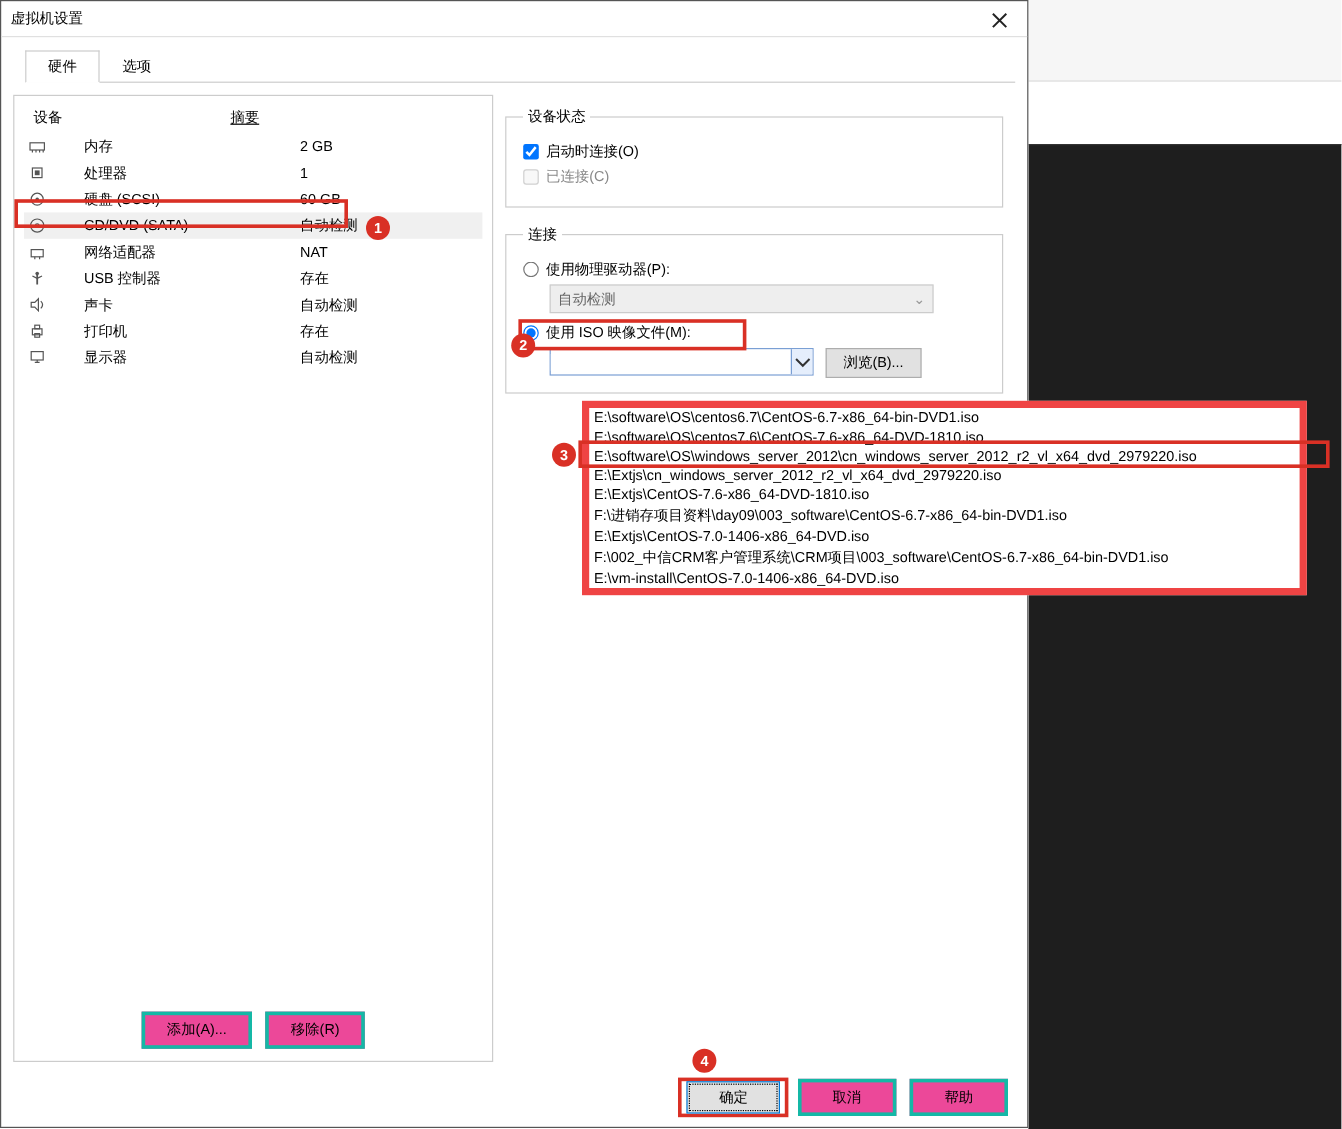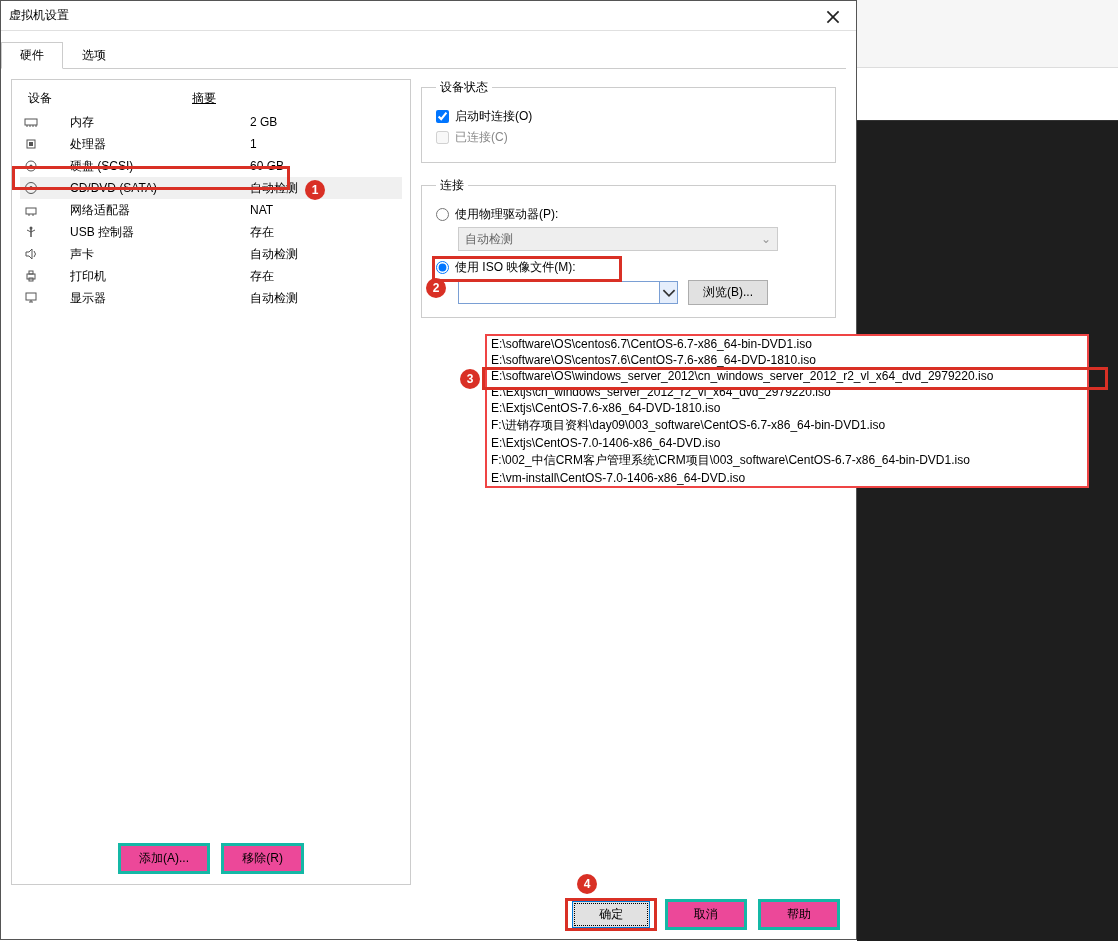--- a/index.html
+++ b/index.html
@@ -1,54 +1,54 @@
 <!DOCTYPE html>
 <html><head>
 <meta charset="utf-8">
 <style>
 * { box-sizing: border-box; margin: 0; padding: 0; font-family: "Microsoft YaHei", "Segoe UI", Tahoma, sans-serif; font-size: 12px; }
 body { background: #fff; width: 1118px; height: 941px; position: relative; overflow: hidden; }
 .dialog { position: absolute; left: 0; top: 0; width: 857px; height: 940px; border: 1px solid #555; background: #fff; z-index: 10; }
 .titlebar { height: 30px; display: flex; align-items: center; padding: 0 8px; border-bottom: 1px solid #e0e0e0; }
 .titlebar .title { flex: 1; font-size: 12px; }
 .titlebar .close { width: 30px; text-align: center; font-size: 14px; cursor: pointer; }
-.tabs { display: flex; margin: 10px 10px 0 0; border-bottom: 1px solid #ccc; }
+.tabs { display: flex; margin: 10px 10px 0 20px; border-bottom: 1px solid #ccc; }
 .tab { padding: 4px 18px; border: 1px solid transparent; position: relative; top: 1px; cursor: pointer; }
 .tab.active { border-color: #ccc; border-bottom-color: #fff; background: #fff; }
 .content { padding: 10px; display: flex; height: 826px; }
 .left-pane { width: 400px; border: 1px solid #ccc; padding: 8px; position: relative; }
 .dev-header { display: flex; padding: 2px 0 4px 0; border-bottom: 0px solid #eee; }
 .dev-header .col1 { width: 172px; padding-left: 8px; }
 .dev-header .col2 { flex: 1; text-decoration: underline; }
 .dev-list { }
 .dev-row { display: flex; align-items: center; height: 22px; padding: 0 2px; cursor: pointer; gap: 28px; }
 .dev-row .icon { width: 18px; text-align: center; color: #555; }
 .dev-row .label { width: 154px; padding-left: 2px; }
 .dev-row .summary { flex: 1; }
 .dev-row.selected { background: #f0f0f0; }
 .highlight-box-1 { position: absolute; border: 3px solid #d93025; pointer-events: none; }
 .badge { position: absolute; width: 20px; height: 20px; border-radius: 50%; background: #d93025; color: #fff; display: flex; align-items: center; justify-content: center; font-size: 12px; font-weight: bold; z-index: 200; }
 .left-buttons { position: absolute; bottom: 10px; left: 0; width: 100%; text-align: center; }
 .btn { padding: 4px 18px; border: 3px solid #14b8a6; background: #ec4899; margin: 0 4px; cursor: pointer; font-size: 12px; }
-.right-pane { flex: 1; padding: 0 10px; position: relative; }
+.right-pane { flex: 1; padding: 0 10px; position: relative; margin-top: 10px; }
 fieldset { border: 1px solid #ccc; margin-bottom: 14px; padding: 8px 14px 12px 14px; }
 legend { padding: 0 4px; }
 .chk-row { display: flex; align-items: center; margin: 4px 0; }
 .chk-row input { margin-right: 6px; }
 .chk-row.disabled { color: #888; }
 .radio-row { display: flex; align-items: center; margin: 4px 0; }
 .radio-row input { margin-right: 6px; }
 .combo-disabled { width: 320px; height: 24px; border: 1px solid #ccc; background: #eee; color: #666; padding: 2px 6px; margin: 2px 0 8px 22px; display: flex; align-items: center; justify-content: space-between; }
 .combo-disabled .arrow { color: #999; }
-.iso-row { display: flex; align-items: center; margin: 4px 0 0 22px; }
+.iso-row { display: flex; margin: 4px 0 0 22px; }
 .dropdown-input-box { width: 220px; height: 23px; border: 1px solid #7a9fd4; display: flex; align-items: center; background: #fff; }
 .dropdown-input-box input { border: none; flex: 1; padding: 0 4px; font-size: 12px; outline: none; }
 .dropdown-input-box .dd-btn { width: 18px; height: 21px; border-left: 1px solid #7a9fd4; background: #e5eefc; display: flex; align-items: center; justify-content: center; cursor: pointer; }
 .browse-btn { margin-left: 10px; padding: 3px 14px; border: 1px solid #adadad; background: #e1e1e1; cursor: pointer; font-size: 12px; }
-.dropdown-list { position: absolute; left: 485px; top: 334px; width: 604px; background: #fff; border: 2px solid #ef4444; z-index: 100; }
+.dropdown-list { position: absolute; left: 485px; top: 334px; width: 604px; background: #fff; border: 6px solid #ef4444; z-index: 100; }
 .dropdown-item { padding: 1px 4px; cursor: pointer; white-space: nowrap; font-size: 12px; }
 .bottom-buttons { position: absolute; bottom: 8px; right: 12px; }
 .bottom-buttons .btn { padding: 4px 26px; }
 .ok-highlight { border: 3px solid #d93025; display: inline-block; }
 .ok-highlight .btn { background: #e1e1e1; border: 1px solid #0078d7; outline: 1px dotted #000; outline-offset: -3px; }
 .bg-right { position: absolute; left: 857px; top: 0; width: 261px; height: 941px; background: #fff; }
 .bg-right .topbar { height: 68px; background: #f6f6f6; border-bottom: 1px solid #ddd; }
 .bg-right .black-area { position: absolute; top: 120px; left: 0; right: 0; bottom: 0; background: #1e1e1e; border-top: 1px solid #333; }
 svg.ico { width: 14px; height: 14px; vertical-align: middle; }
 </style>

